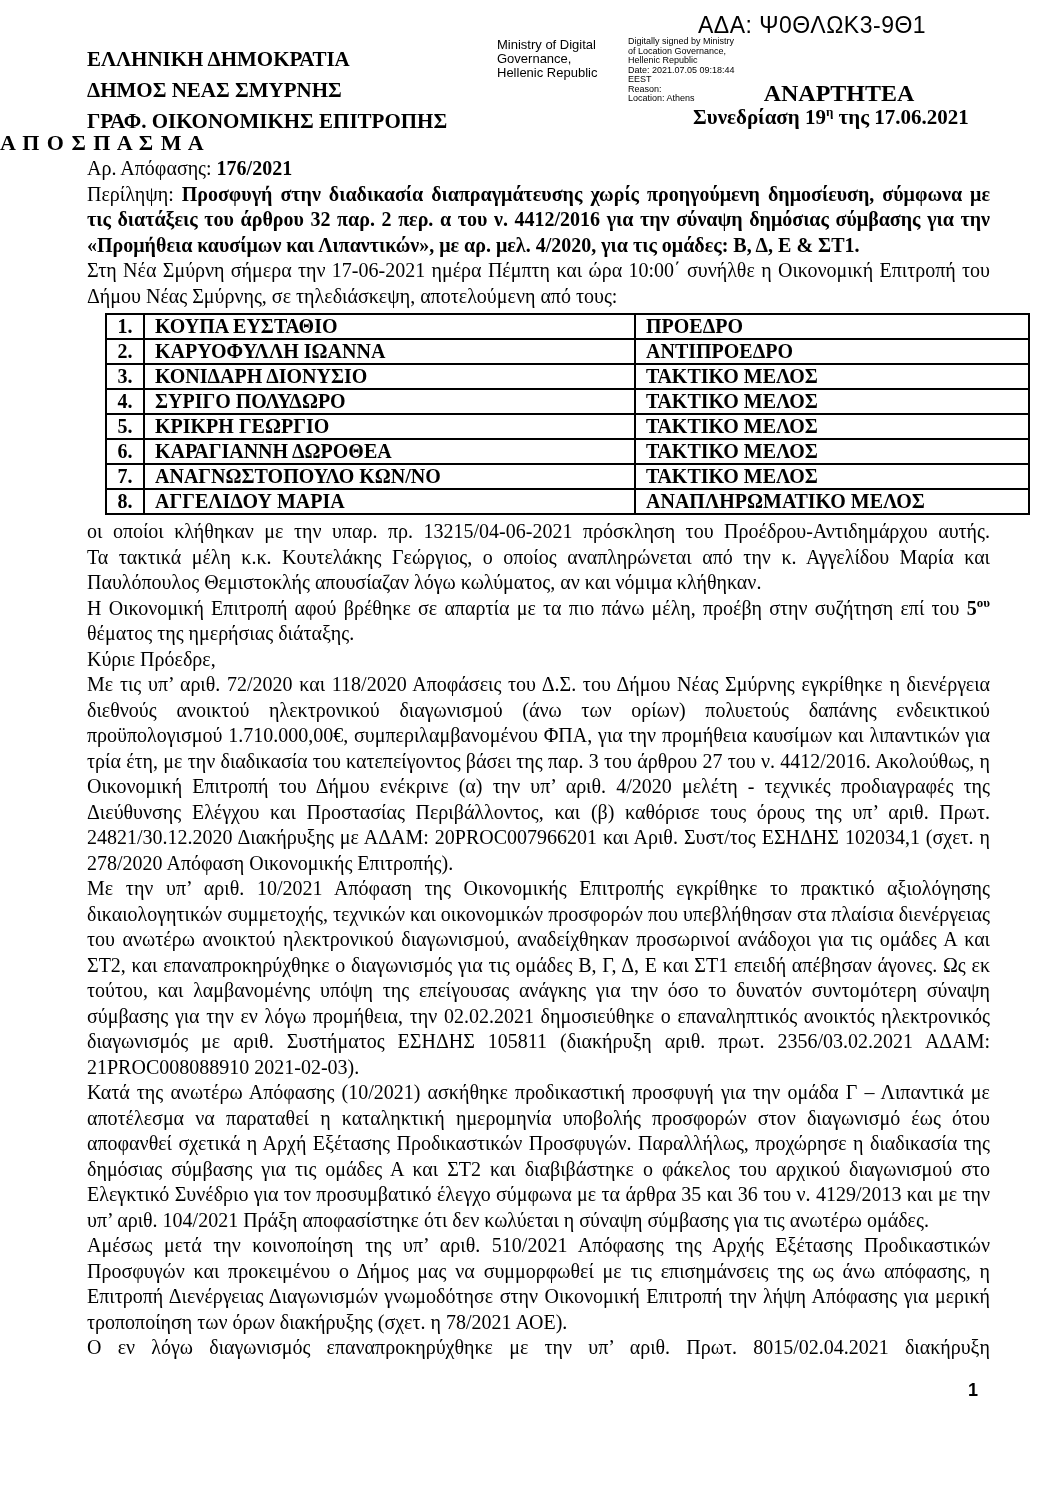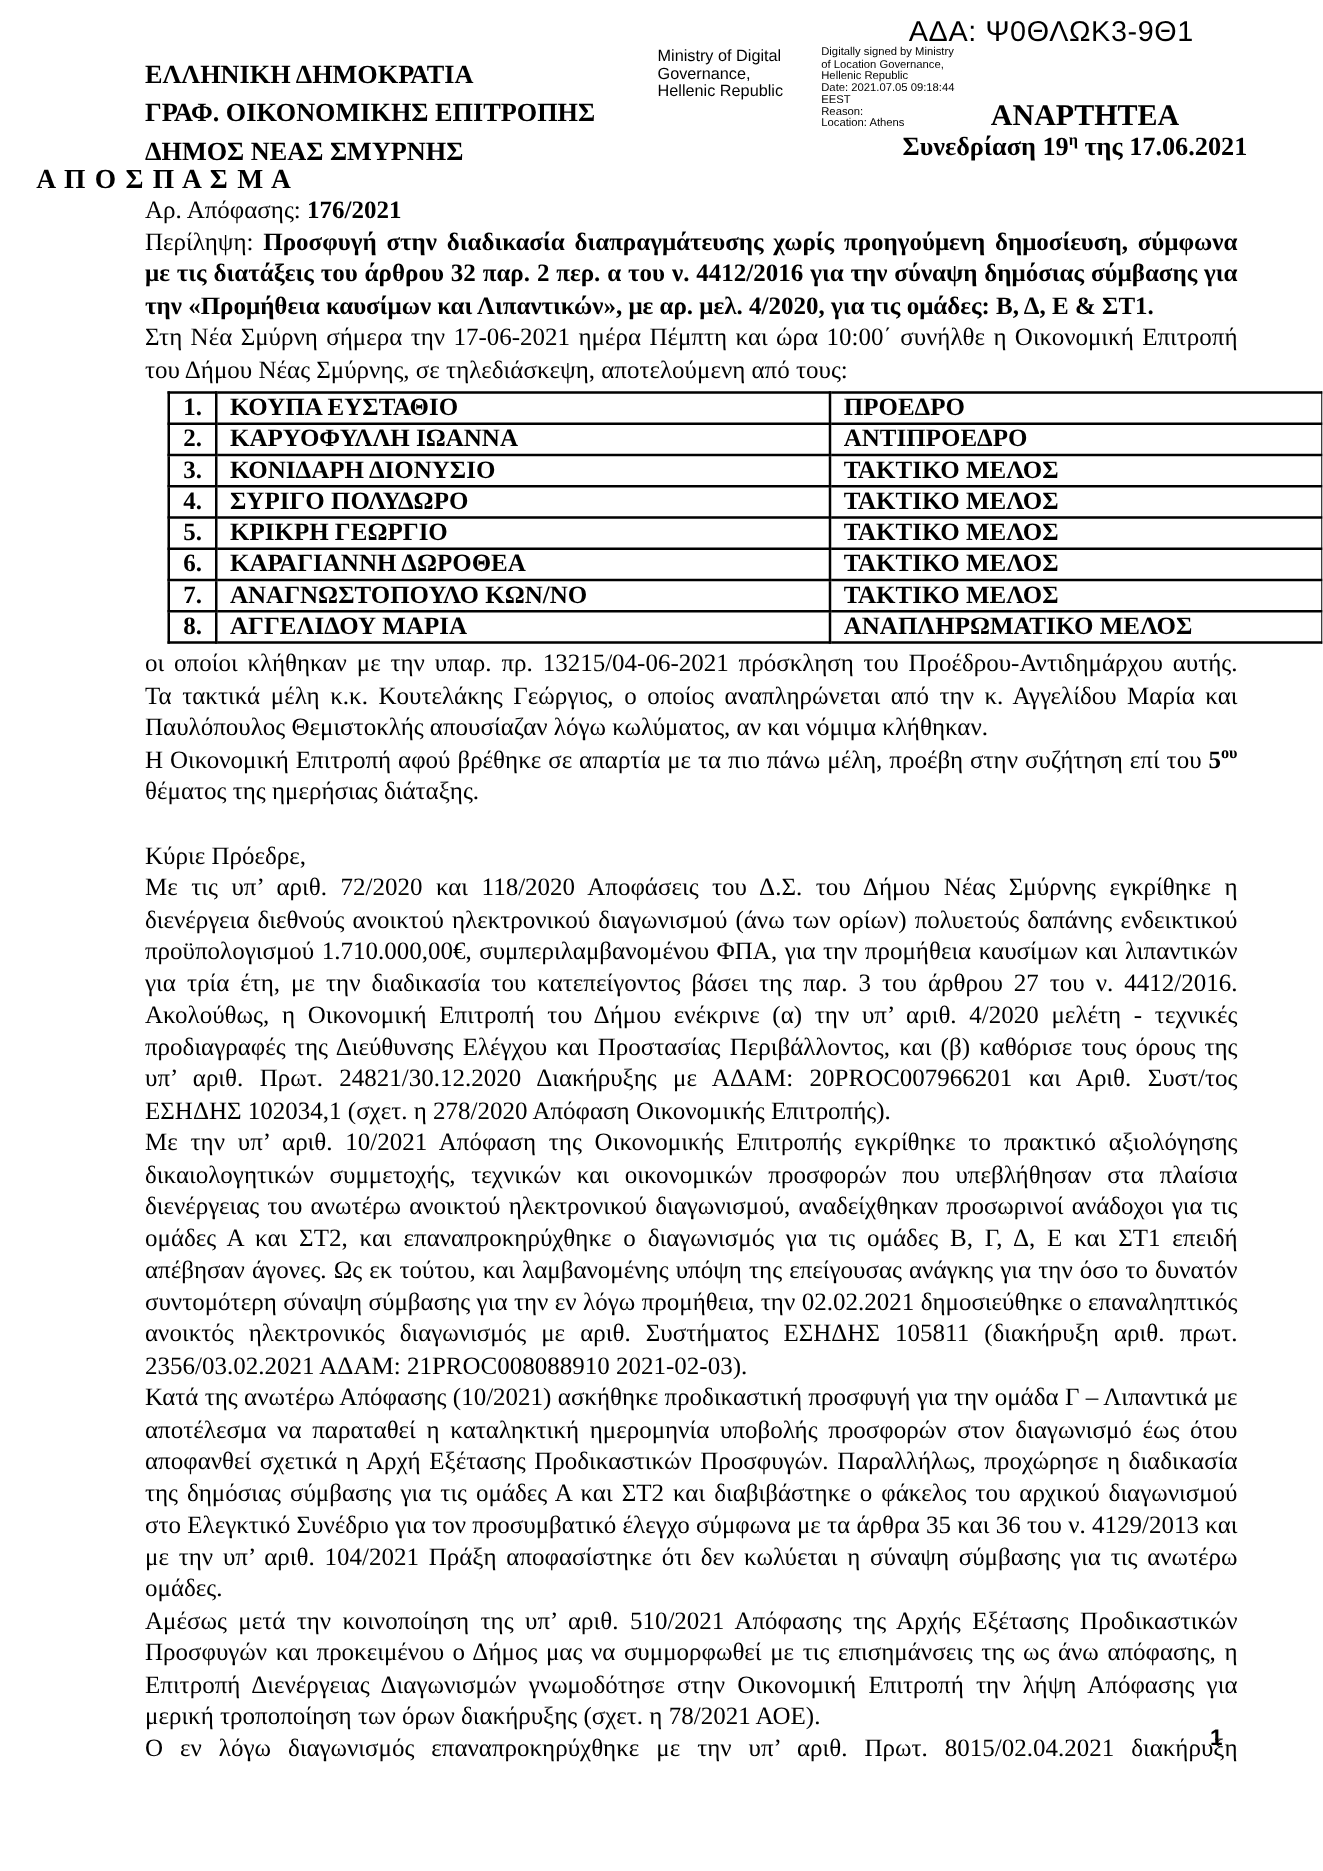--- a/index.html
+++ b/index.html
@@ -5,21 +5,20 @@
   * { box-sizing: border-box; margin: 0; padding: 0; }
   html, body { background: #ffffff; }
   .page {
     position: relative;
     width: 1058px;
     height: 1497px;
     background: #ffffff;
     color: #000000;
     font-family: "Liberation Serif", "DejaVu Serif", serif;
     overflow: hidden;
-    padding-left: 29px;
   }
   
   .header { position: relative; height: 130px; }
   .ada {
     position: absolute; left: 698px; top: 12px;
     font-family: "Liberation Sans", "DejaVu Sans", sans-serif;
     font-size: 23px; letter-spacing: 0.5px; white-space: nowrap;
   }
   .org {
     position: absolute; left: 87px; top: 44px;
@@ -61,39 +60,39 @@
   }
   table.members td {
     border: 2px solid #000; font-weight: bold; font-size: 20px;
     height: 25px; padding: 0 10px; vertical-align: middle;
     font-family: "Liberation Serif", "DejaVu Serif", serif;
     overflow: hidden; white-space: nowrap;
   }
   td.col-num  { width: 38px; text-align: center; padding: 0 4px; }
   td.col-name { width: 491px; }
   td.col-role { width: 394px; }
-  .salutation { margin-top: 26px; }
+  .salutation { }
   .pagenum {
     position: absolute; top: 1380px; right: 80px;
     font-family: "Liberation Sans", "DejaVu Sans", sans-serif;
     font-weight: bold; font-size: 18px;
   }
 </style>
 </head>
 <body>
 
 <div class="page">
 
   <div class="header">
     <div class="ada">ΑΔΑ: Ψ0ΘΛΩΚ3-9Θ1</div>
 
     <div class="org">
       <div>ΕΛΛΗΝΙΚΗ ΔΗΜΟΚΡΑΤΙΑ</div>
+      <div>ΔΗΜΟΣ ΝΕΑΣ ΣΜΥΡΝΗΣ</div>
       <div>ΓΡΑΦ. ΟΙΚΟΝΟΜΙΚΗΣ ΕΠΙΤΡΟΠΗΣ</div>
-      <div>ΔΗΜΟΣ ΝΕΑΣ ΣΜΥΡΝΗΣ</div>
     </div>
 
     <div class="stamp-issuer">
       <div>Ministry of Digital</div>
       <div>Governance,</div>
       <div>Hellenic Republic</div>
     </div>
 
     <div class="stamp-details">
       <div>Digitally signed by Ministry</div>

